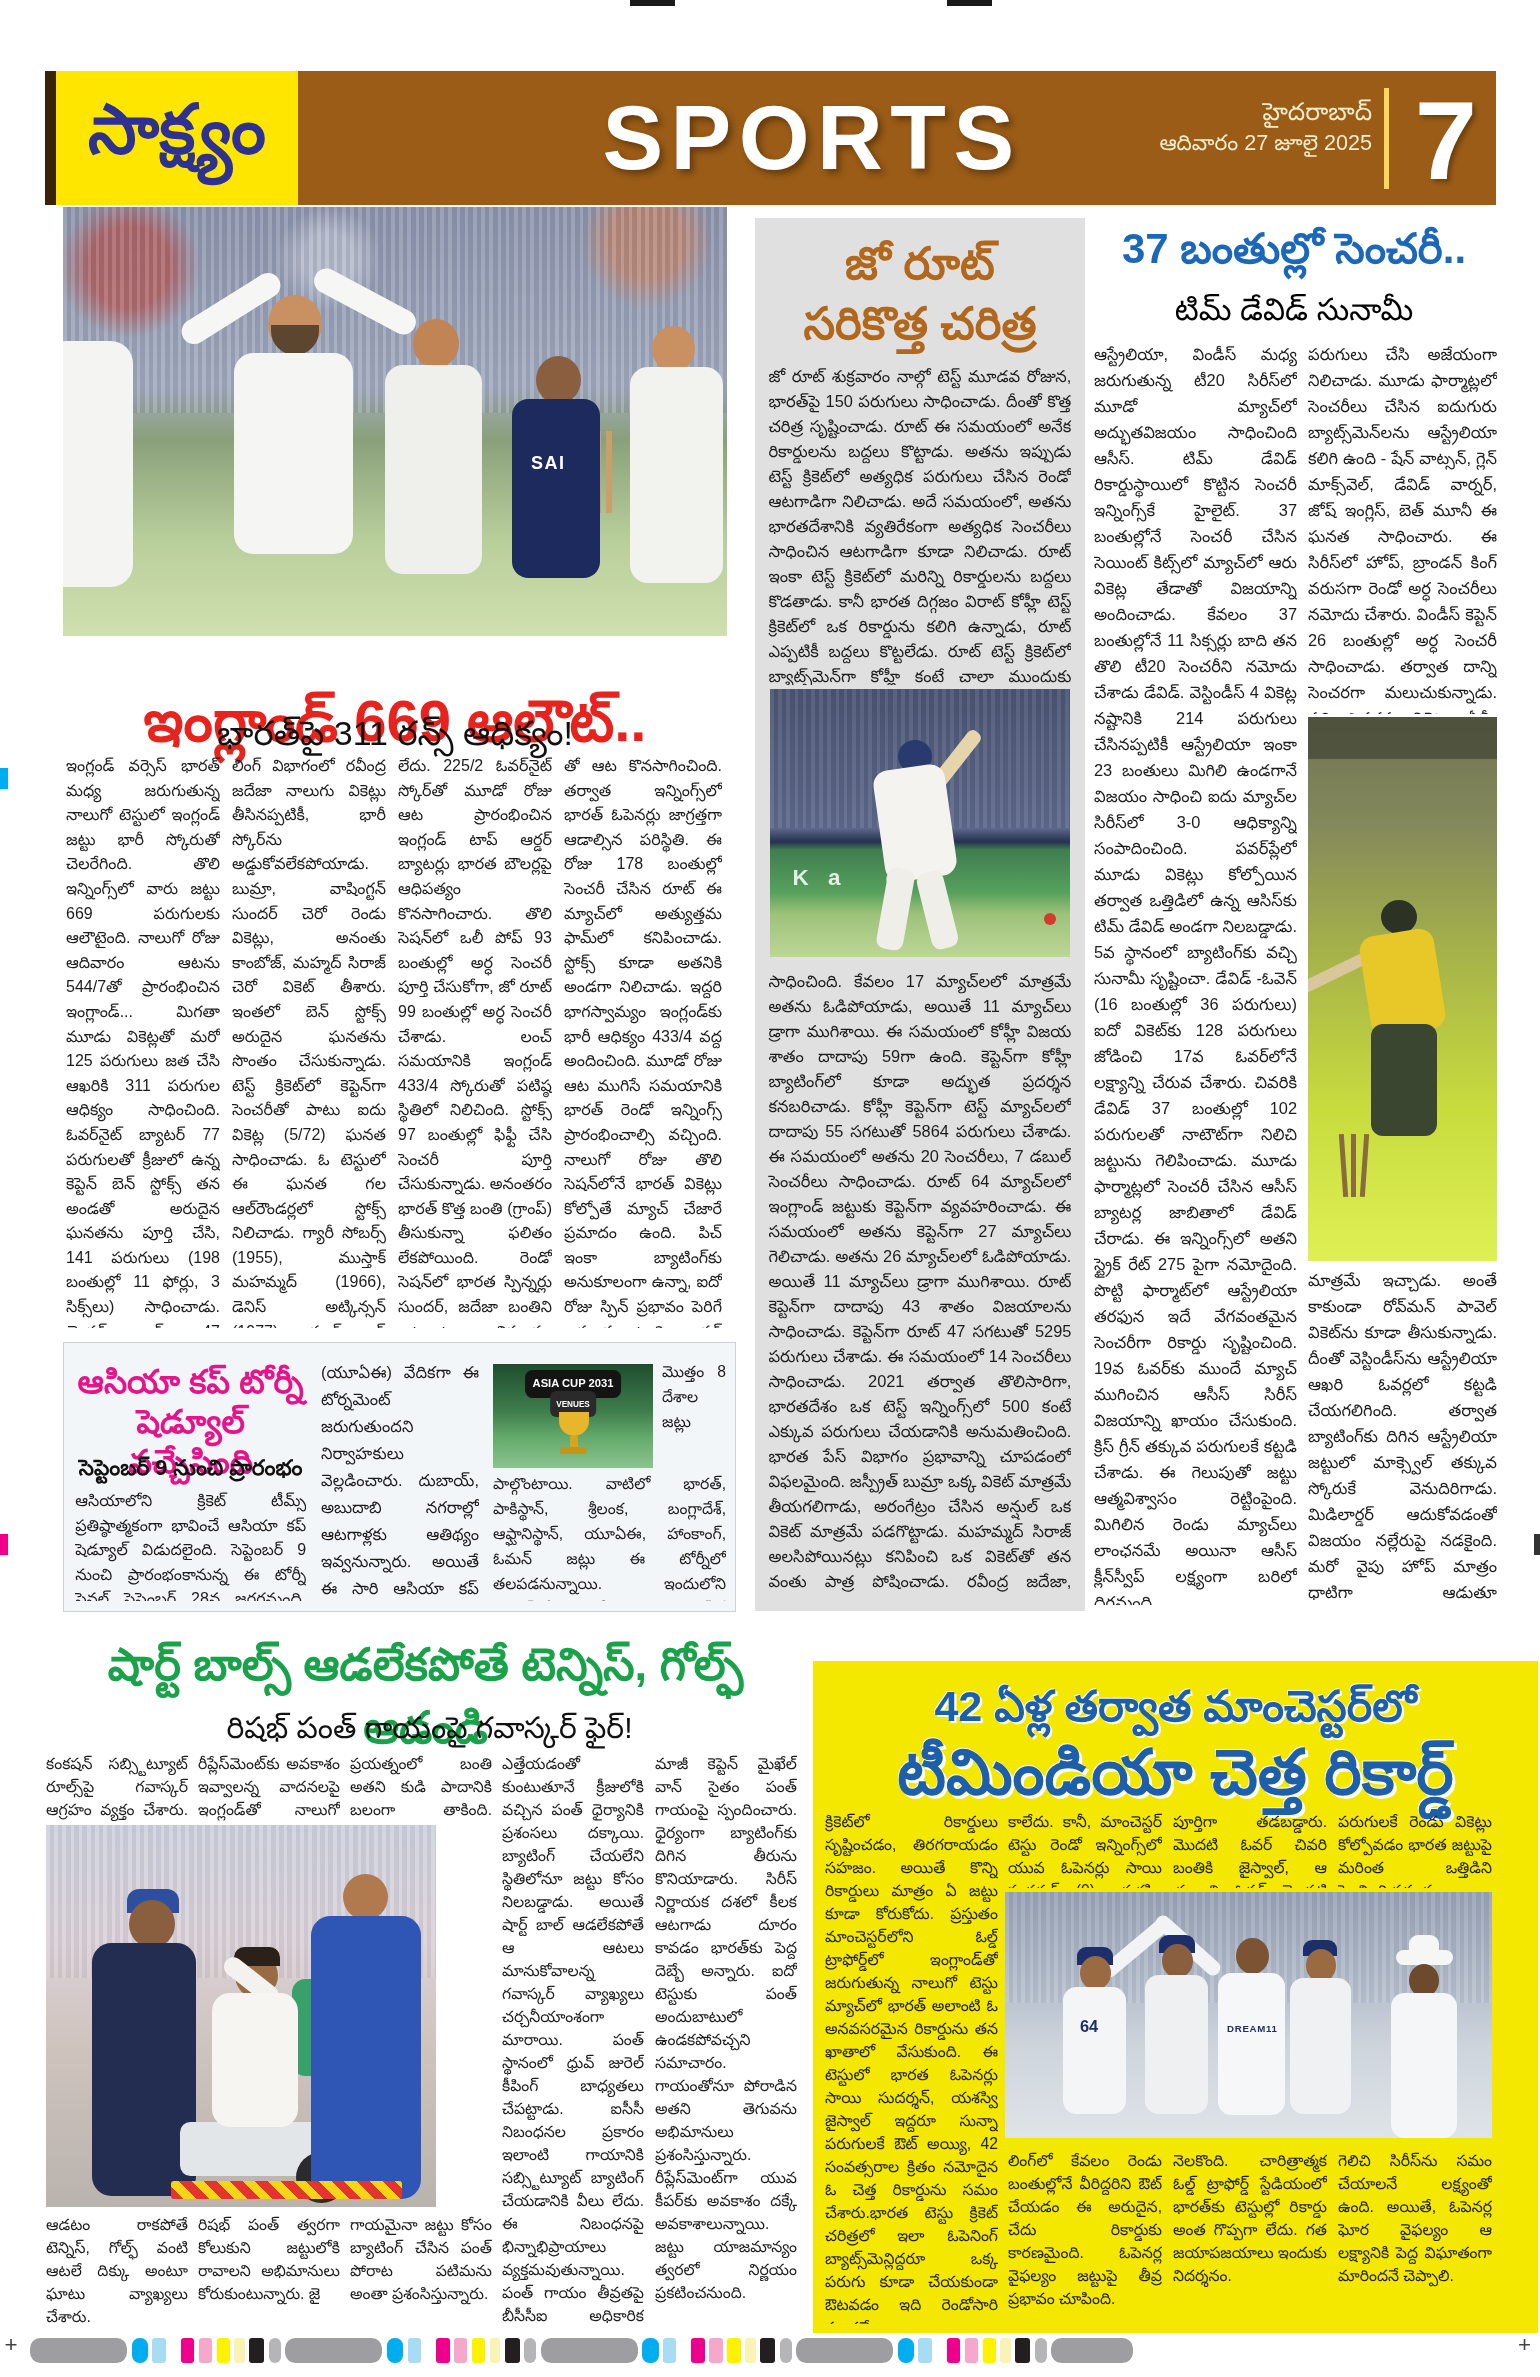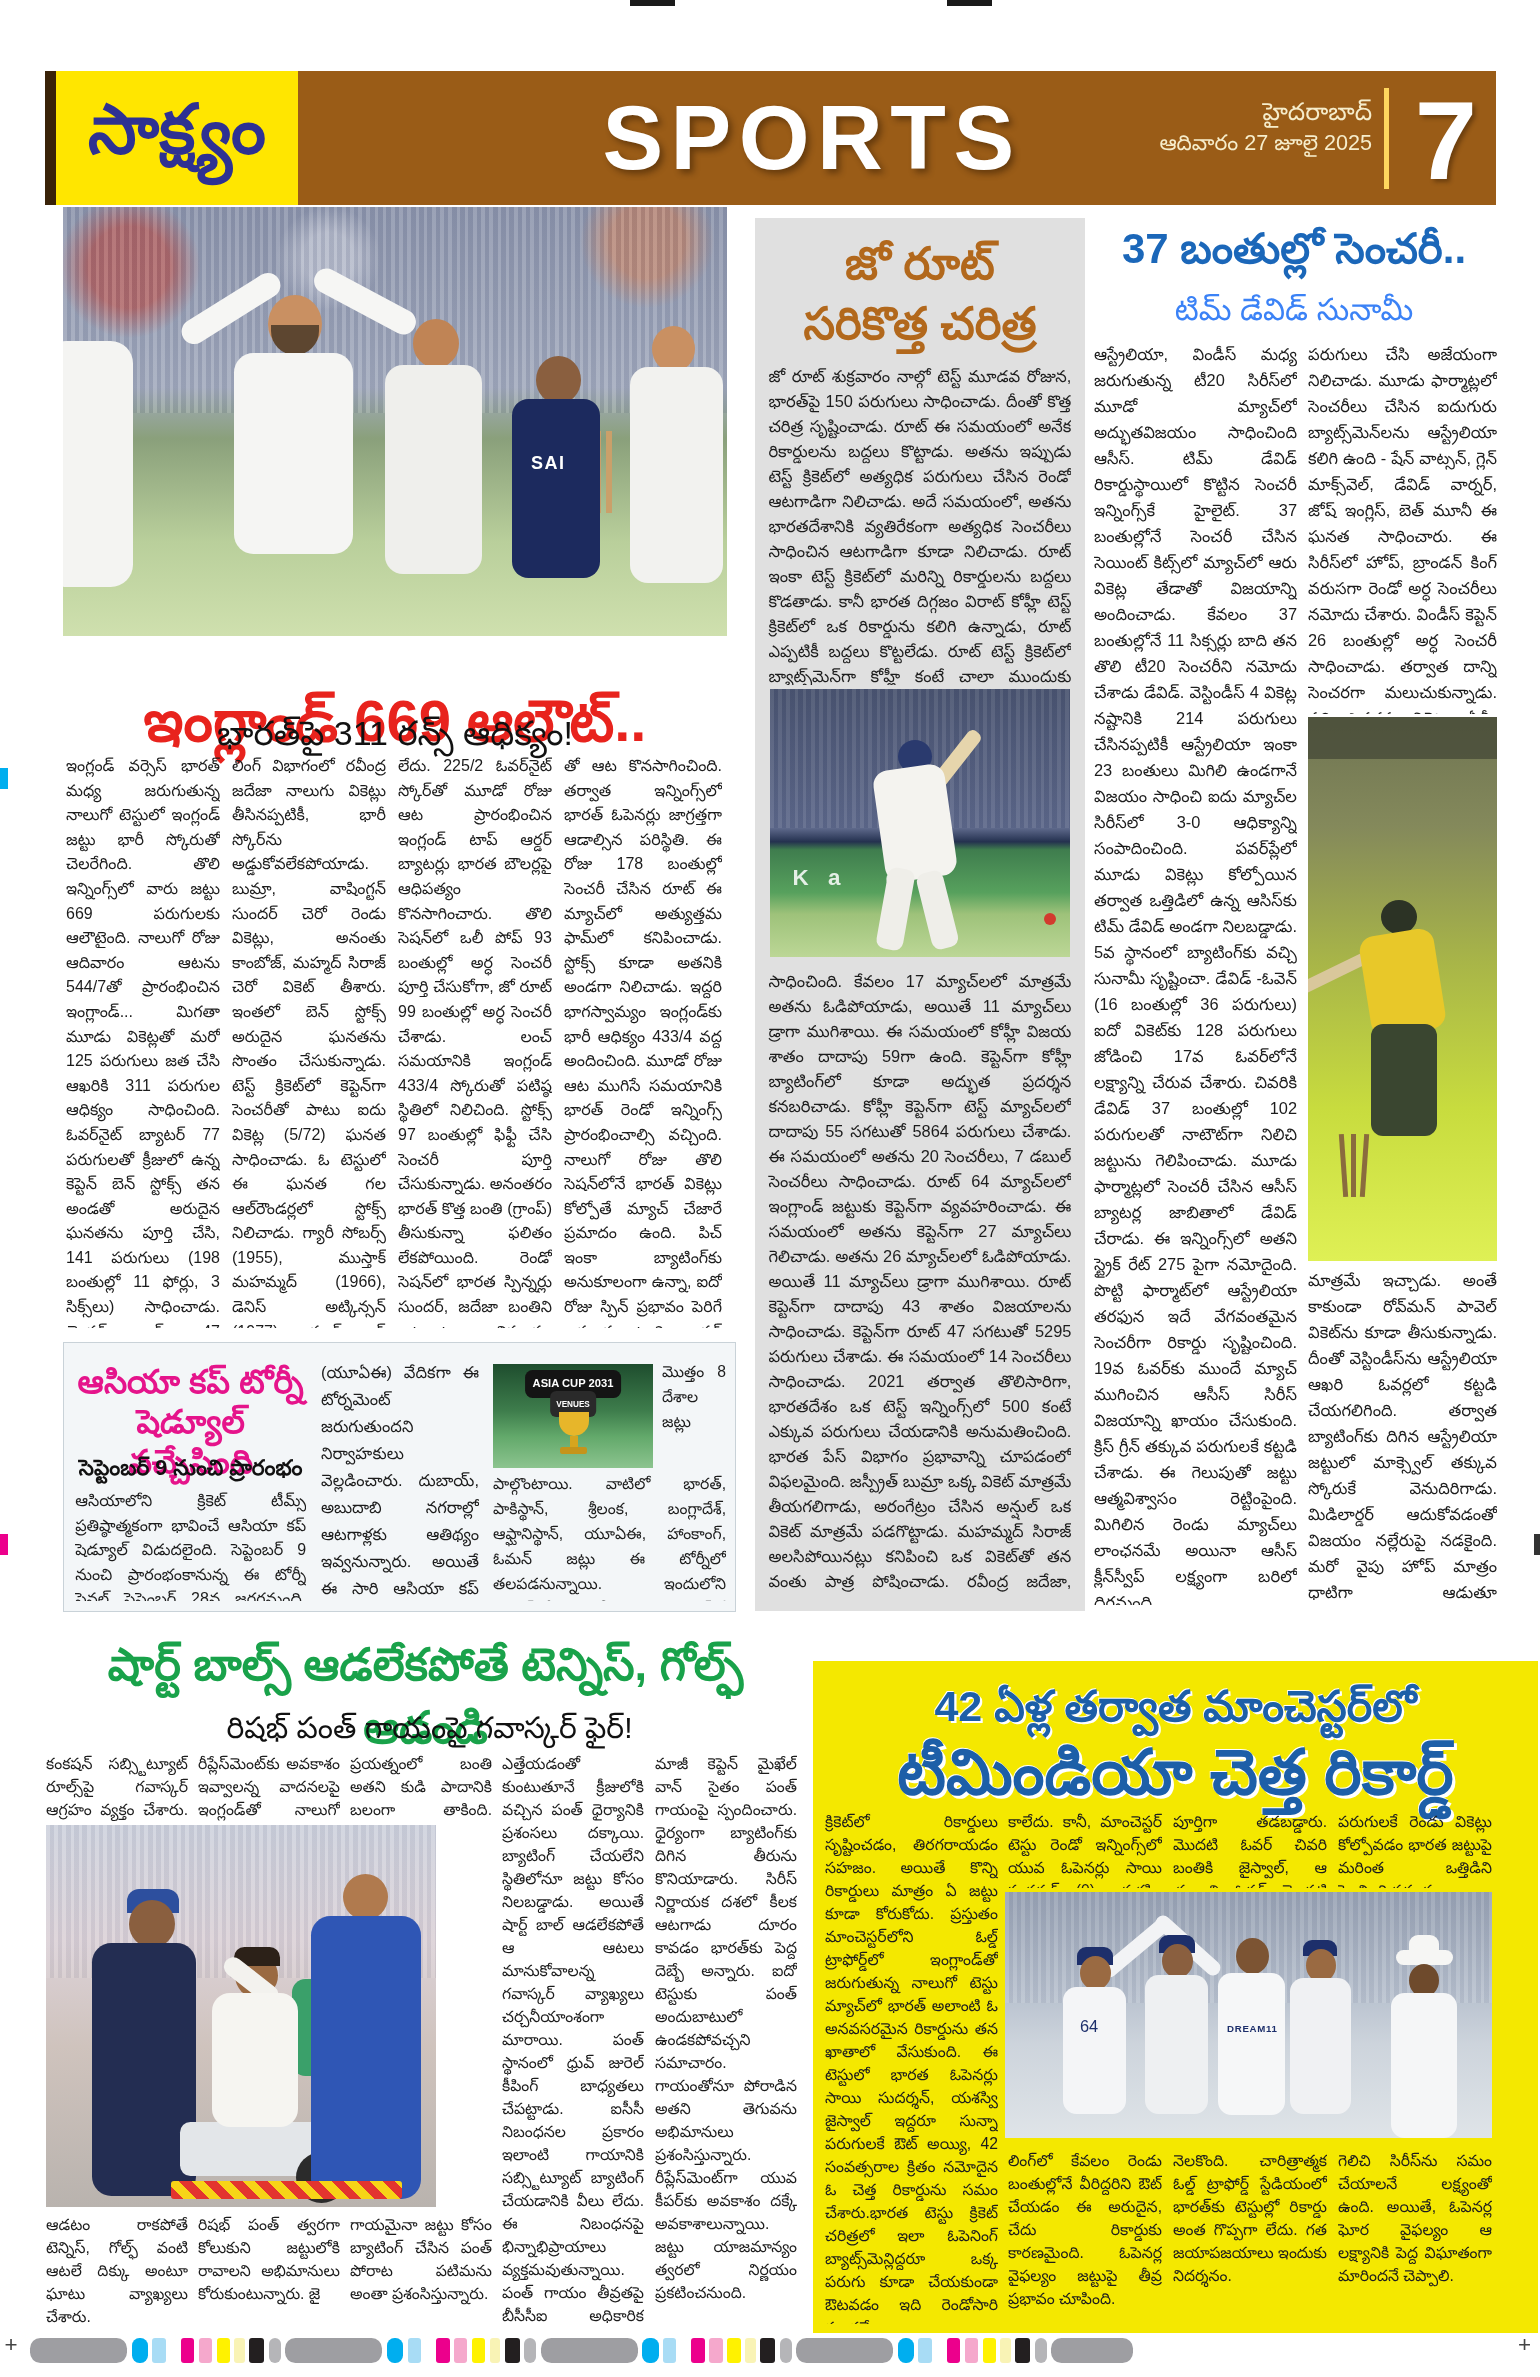--- a/index.html
+++ b/index.html
@@ -23,21 +23,21 @@
   .city-date .city{font-size:24.6px;}
   .city-date .date{font-size:21.6px;}
   .mast-divider{left:1384px;top:88px;width:4.5px;height:101px;background:#ffd75e;}
   .page-number{left:1400px;top:71px;width:92px;height:134px;line-height:139px;text-align:center;
       font-size:112px;font-weight:700;color:#ffffff;text-shadow:3px 3px 4.5px rgba(40,20,0,.4);}
   
   .lead-headline{left:63px;top:643px;width:664px;font-size:58px;font-weight:700;color:#e8231d;margin-top:44px;}
   .lead-subhead{left:63px;top:714px;width:664px;font-size:34px;font-weight:500;color:#111;}
   .root-headline{left:755px;top:233px;width:330px;font-size:45px;line-height:60px;font-weight:700;color:#b2681c;}
   .david-headline{left:1092px;top:225px;width:404px;font-size:42px;font-weight:700;color:#1b67b9;}
-  .david-subhead{left:1092px;top:292px;width:404px;font-size:31px;color:#3b82f6;}
+  .david-subhead{left:1092px;top:292px;width:404px;font-size:31px;color:#000000;}
   .asia-headline{font-size:33px;line-height:40px;font-weight:700;color:#e5148b;text-align:center;}
   .asia-subhead{font-size:21.6px;font-weight:700;color:#111;text-align:center;}
   .pant-headline{left:46px;top:1639px;width:759px;font-size:45px;font-weight:700;color:#19a24a;}
   .pant-subhead{left:50px;top:1711px;width:759px;font-size:30px;color:#111;}
   .record-h1{left:0;top:21px;width:725px;text-align:center;font-size:43px;font-weight:700;color:#1d5fa8;
       text-shadow:2.2px 2.2px 0 #ffffff,-0.7px -0.7px 0 #ffffff;}
   .record-h2{left:0;top:75px;width:725px;text-align:center;font-size:63px;font-weight:700;color:#1d5fa8;
       text-shadow:3px 3px 0 #ffffff,-0.7px -0.7px 0 #ffffff;}
   
   .asia-panel{left:63px;top:1342px;width:673px;height:270px;background:#f3f6f8;border:0.7px solid #c9d2d8;box-sizing:border-box;}
@@ -208,21 +208,21 @@
     <div class="col ybody" style="left:360px;top:149px;width:154px;height:78px;">పూర్తిగా తడబడ్డారు. మొదటి ఓవర్ చివరి బంతికి జైస్వాల్, ఆ తర్వాతి ఓవర్ మొదటి బంతికి సుదర్శన్ ఔటవడంతో భారత శిబిరంలో ఆందోళన</div>
     <div class="col ybody" style="left:525px;top:149px;width:154px;height:78px;">పరుగులకే రెండు వికెట్లు కోల్పోవడం భారత జట్టుపై మరింత ఒత్తిడిని పెంచింది.ప్రస్తుతం సిరీస్‌లో వెనుకబడిన భారత్, ఈ మ్యాచ్</div>
     <div class="photo" style="left:192px;top:231px;width:487px;height:246px;
          background:linear-gradient(180deg,#9aa4b5 0%,#b9c2cf 42%,#cdd4dc 62%,#dfe4e8 100%);">
       <div class="speckle" style="height:45%;opacity:.5;"></div>
       <div class="fig" style="left:89px;top:49px;width:82px;height:15px;background:#f2f3f5;border-radius:7.5px;transform:rotate(-40deg);"></div>
       <div class="fig" style="left:142px;top:46px;width:82px;height:15px;background:#f2f3f5;border-radius:7.5px;transform:rotate(42deg);"></div>
       <div class="fig" style="left:72px;top:55px;width:36px;height:18px;background:#1d2f6b;border-radius:9px 9px 0 0;"></div>
       <div class="fig" style="left:75px;top:64px;width:31px;height:34px;background:#9a6a42;border-radius:50%;"></div>
       <div class="fig" style="left:58px;top:95px;width:63px;height:127px;background:#f4f5f7;border-radius:13.4px;"></div>
-      <div class="fig" style="left:75px;top:125px;color:#1d2f6b;font-size:16.4px;font-weight:400;text-align:center;">64</div>
+      <div class="fig" style="left:75px;top:125px;color:#1d2f6b;font-size:16.4px;font-weight:700;text-align:center;">64</div>
       <div class="fig" style="left:154px;top:43px;width:36px;height:18px;background:#1d2f6b;border-radius:9px 9px 0 0;"></div>
       <div class="fig" style="left:157px;top:52px;width:31px;height:34px;background:#8a5f3f;border-radius:50%;"></div>
       <div class="fig" style="left:140px;top:83px;width:63px;height:139px;background:#eef0f2;border-radius:13.4px;"></div>
       <div class="fig" style="left:231px;top:46px;width:33px;height:36px;background:#7c5433;border-radius:50%;"></div>
       <div class="fig" style="left:213px;top:81px;width:67px;height:142px;background:#f6f7f8;border-radius:13.4px;"></div>
       <div class="fig" style="left:222px;top:131px;color:#1d2f6b;font-size:9.7px;font-weight:700;letter-spacing:0.7px;">DREAM11</div>
       <div class="fig" style="left:298px;top:48px;width:34px;height:16.4px;background:#1d2f6b;border-radius:9px 9px 0 0;"></div>
       <div class="fig" style="left:301px;top:57px;width:30px;height:33px;background:#9a6a42;border-radius:50%;"></div>
       <div class="fig" style="left:285px;top:86px;width:61px;height:136px;background:#f0f1f3;border-radius:13.4px;"></div>
       <div class="fig" style="left:391px;top:58px;width:57px;height:15px;background:#f6f6f4;border-radius:7.5px;"></div>

